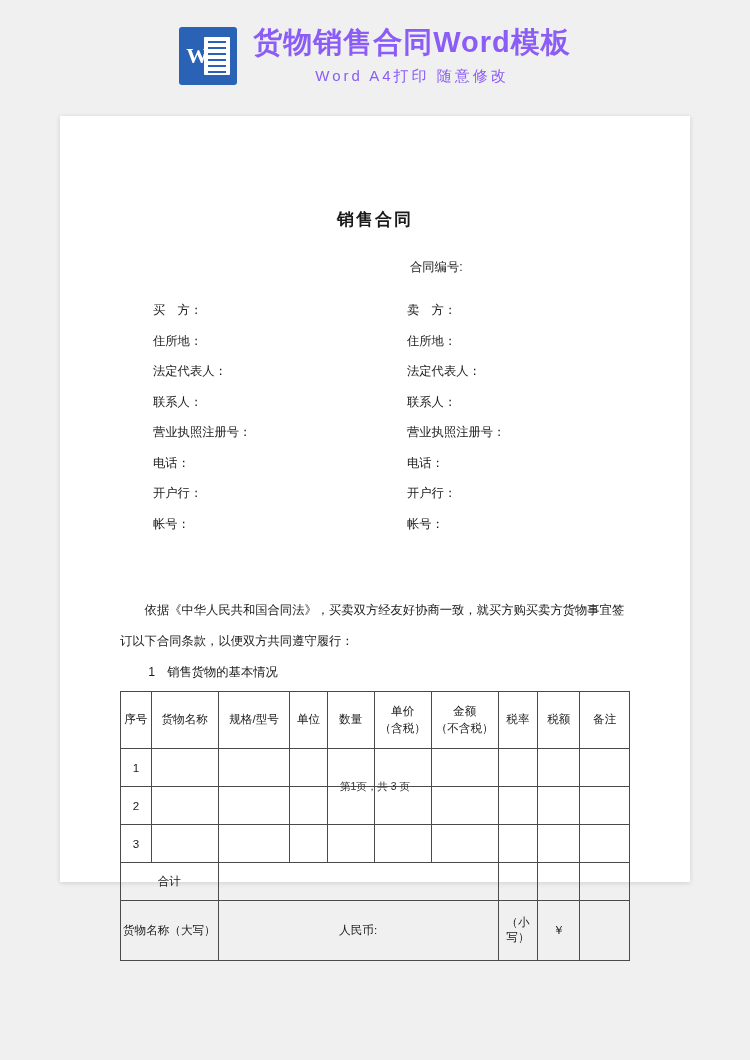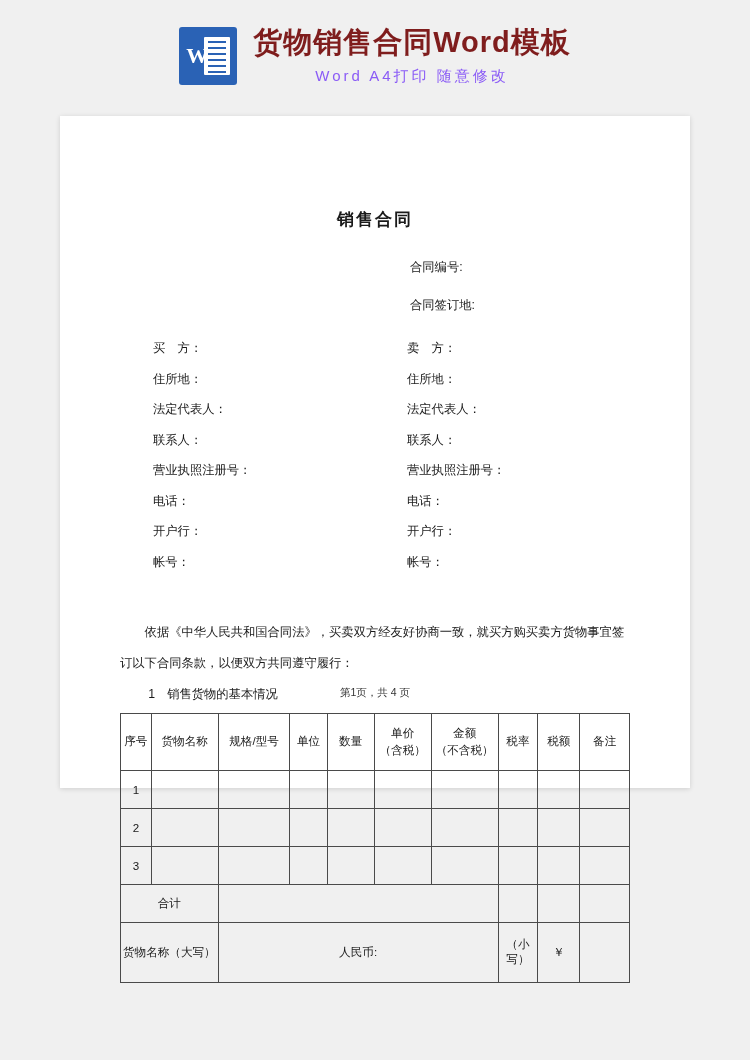--- a/index.html
+++ b/index.html
@@ -58,37 +58,37 @@
   .word-logo .doc i {
     display: block;
     height: 2px;
     background: #2a62b5;
     margin: 4px 4px 0 4px;
   }
   .banner-text { text-align: left; }
   .banner-title {
     font-size: 29px;
     font-weight: bold;
-    color: #7f1d1d;
+    color: #8b5cf6;
     letter-spacing: 1px;
     line-height: 1.15;
   }
   .banner-sub {
     margin-top: 8px;
     font-size: 15px;
     color: #8b5cf6;
     letter-spacing: 3px;
     text-align: center;
   }
   .page {
     position: absolute;
     left: 60px;
     top: 116px;
     width: 630px;
-    height: 672px;
+    height: 766px;
     background: #ffffff;
     box-shadow: 0 1px 5px rgba(0,0,0,0.14);
   }
   .doc-body {
     position: absolute;
     left: 60px;
     right: 60px;
     top: 0;
     bottom: 0;
     font-size: 12.3px;
@@ -117,21 +117,21 @@
     padding-left: 33px;
     box-sizing: border-box;
   }
   .party-col.right { padding-left: 32px; }
   .party-row {
     margin-bottom: 13.5px;
     font-size: 12.3px;
     white-space: pre;
   }
   .para {
-    margin-top: 33px;
+    margin-top: 49px;
     line-height: 2.55;
     text-indent: 2em;
     font-size: 12.3px;
   }
   .section-head {
     margin-top: 6px;
     text-indent: 2.3em;
     font-size: 12.3px;
   }
   .section-head span.num { margin-right: 12px; }
@@ -187,21 +187,20 @@
     </div>
   </div>
 </div>
 
 <div class="page">
   <div class="doc-body">
 
     <div class="doc-title">销售合同</div>
 
     <div class="meta-line">合同编号:</div>
-    <div class="meta-line second">合同签订地:</div>
 
     <div class="parties">
       <div class="party-col">
         <div class="party-row">买　方：</div>
         <div class="party-row">住所地：</div>
         <div class="party-row">法定代表人：</div>
         <div class="party-row">联系人：</div>
         <div class="party-row">营业执照注册号：</div>
         <div class="party-row">电话：</div>
         <div class="party-row">开户行：</div>
@@ -299,15 +298,15 @@
       <tr>
         <td style="height:55px" colspan="2">货物名称（大写）</td>
         <td style="height:55px" class="left-pad" colspan="5">人民币:</td>
         <td style="height:55px">（小写）</td>
         <td style="height:55px" class="left-pad">￥</td>
         <td style="height:55px"></td>
       </tr>
     </tbody>
       </table>
 
-    <div class="footer-note">第1页，共 4 页</div>
+    <div class="footer-note">第1页，共 3 页</div>
   </div>
 </div>
 
 </body></html>

